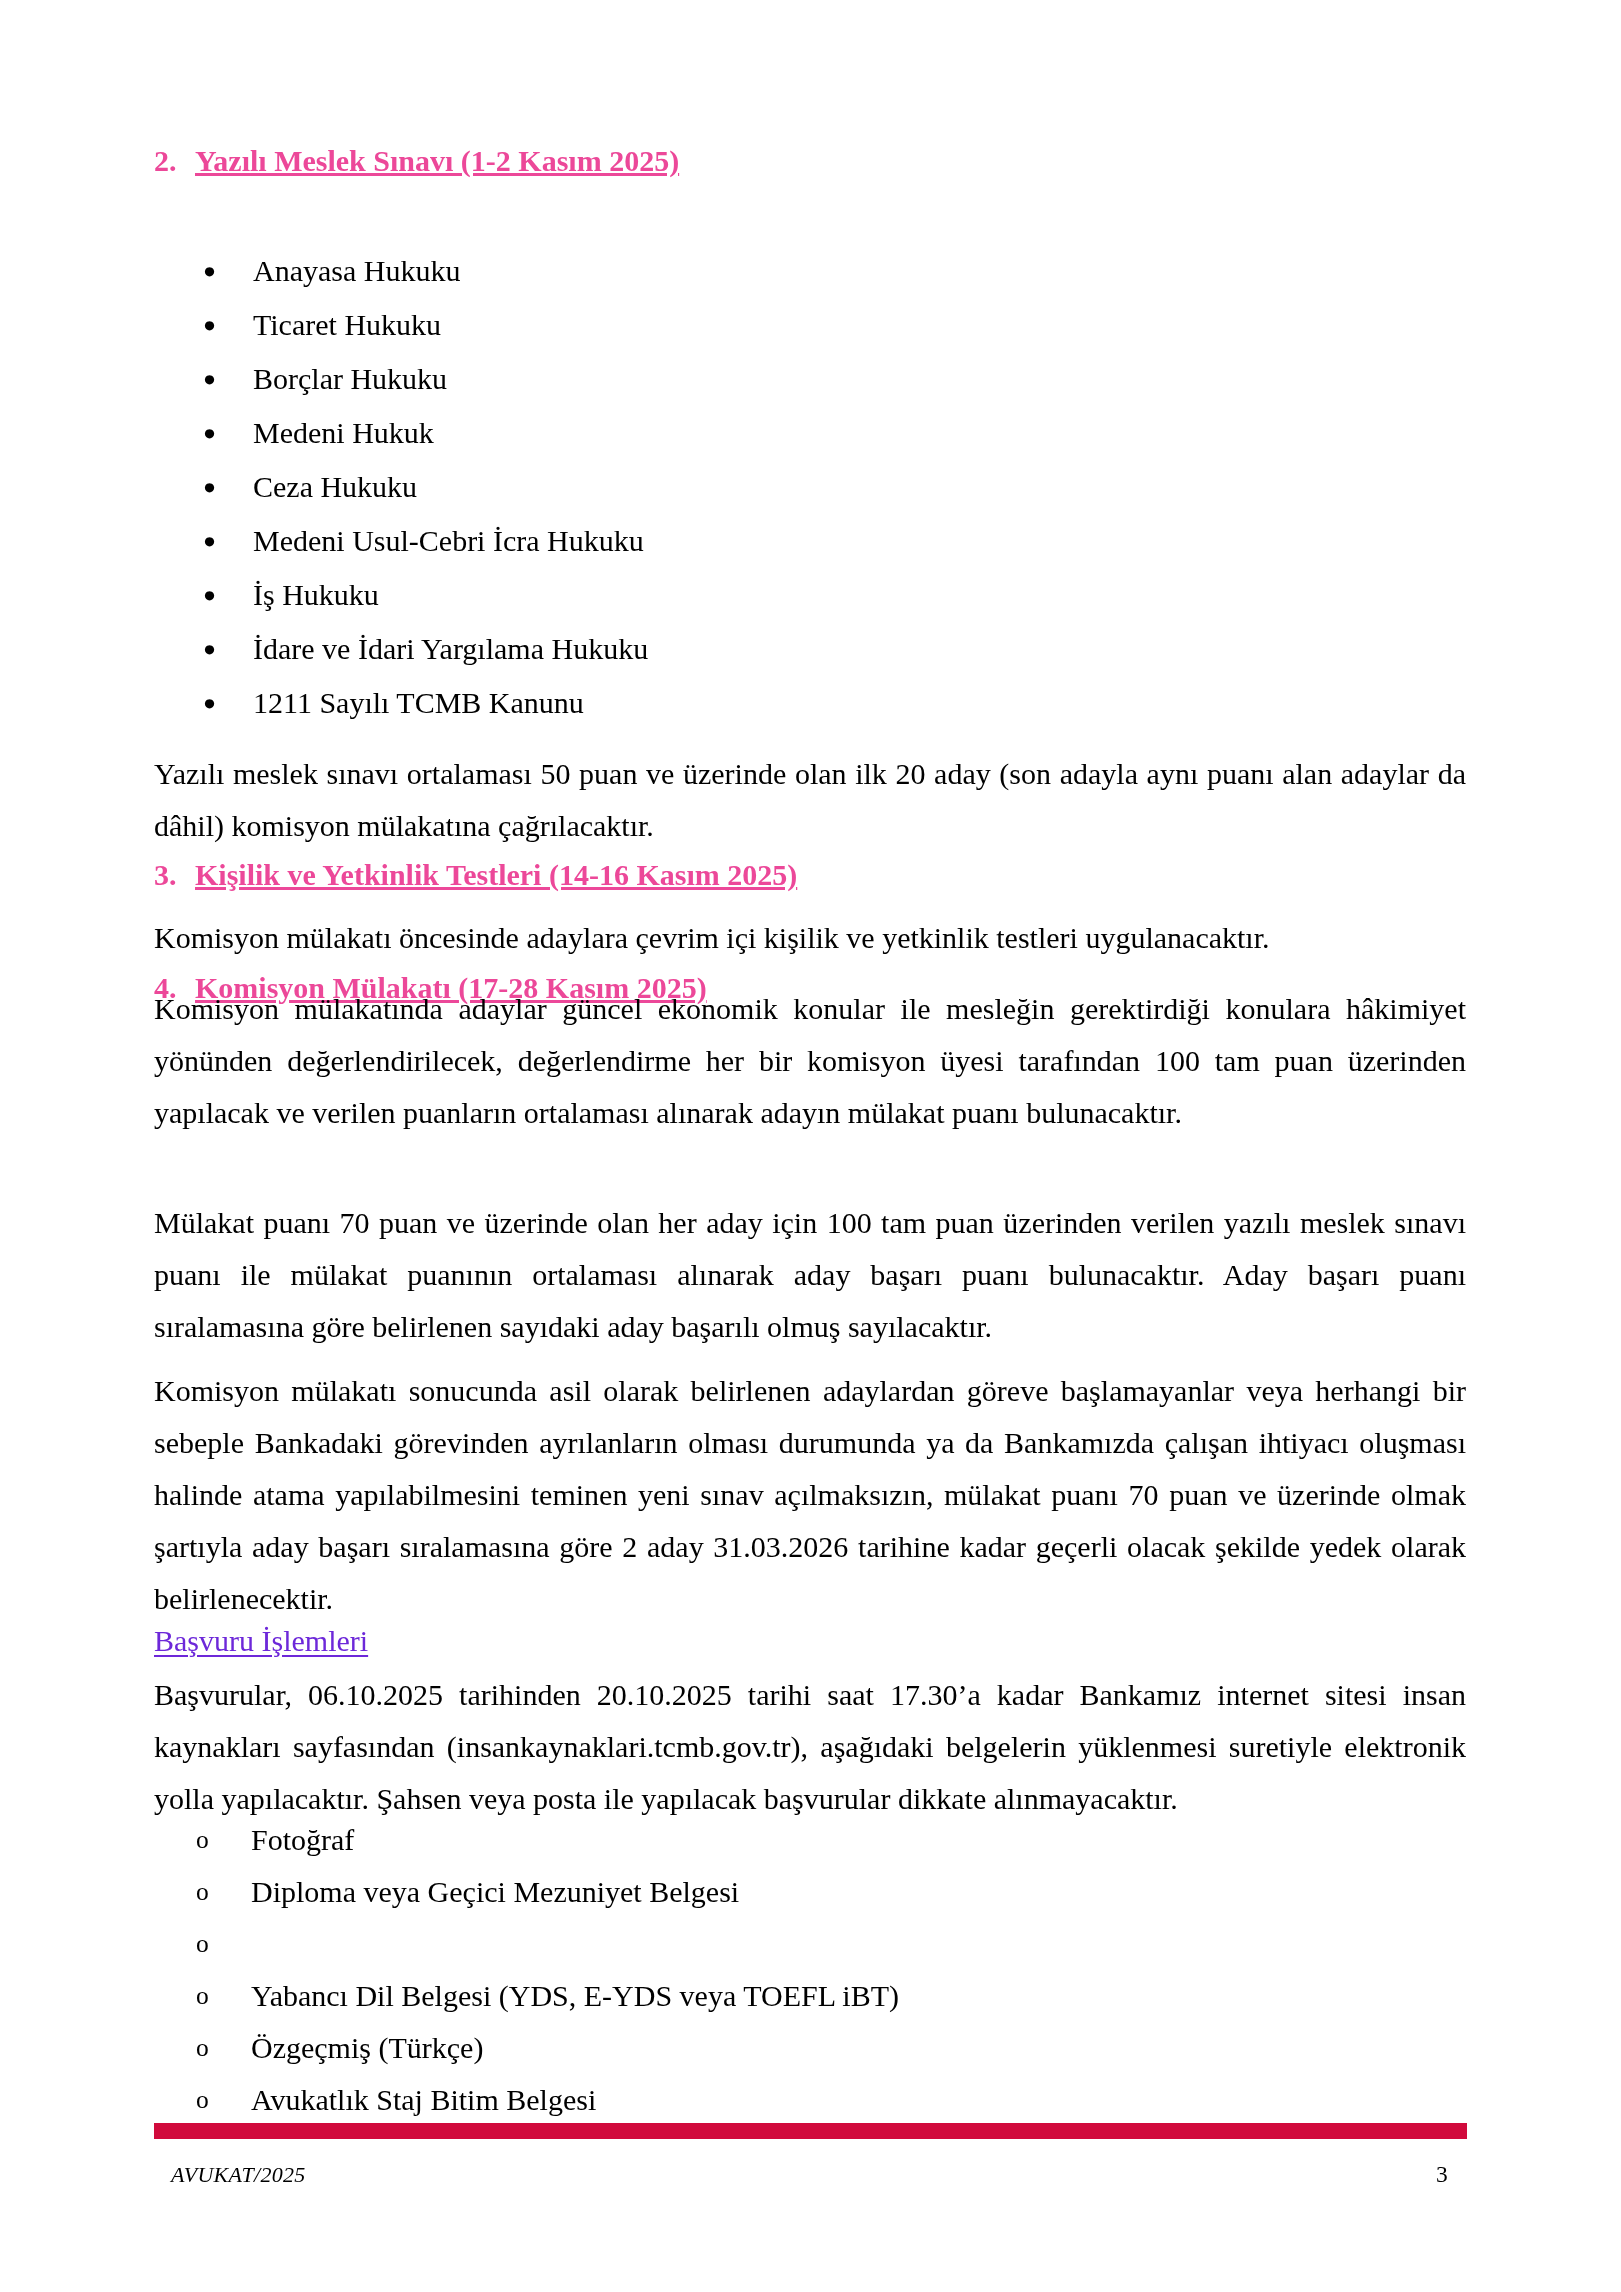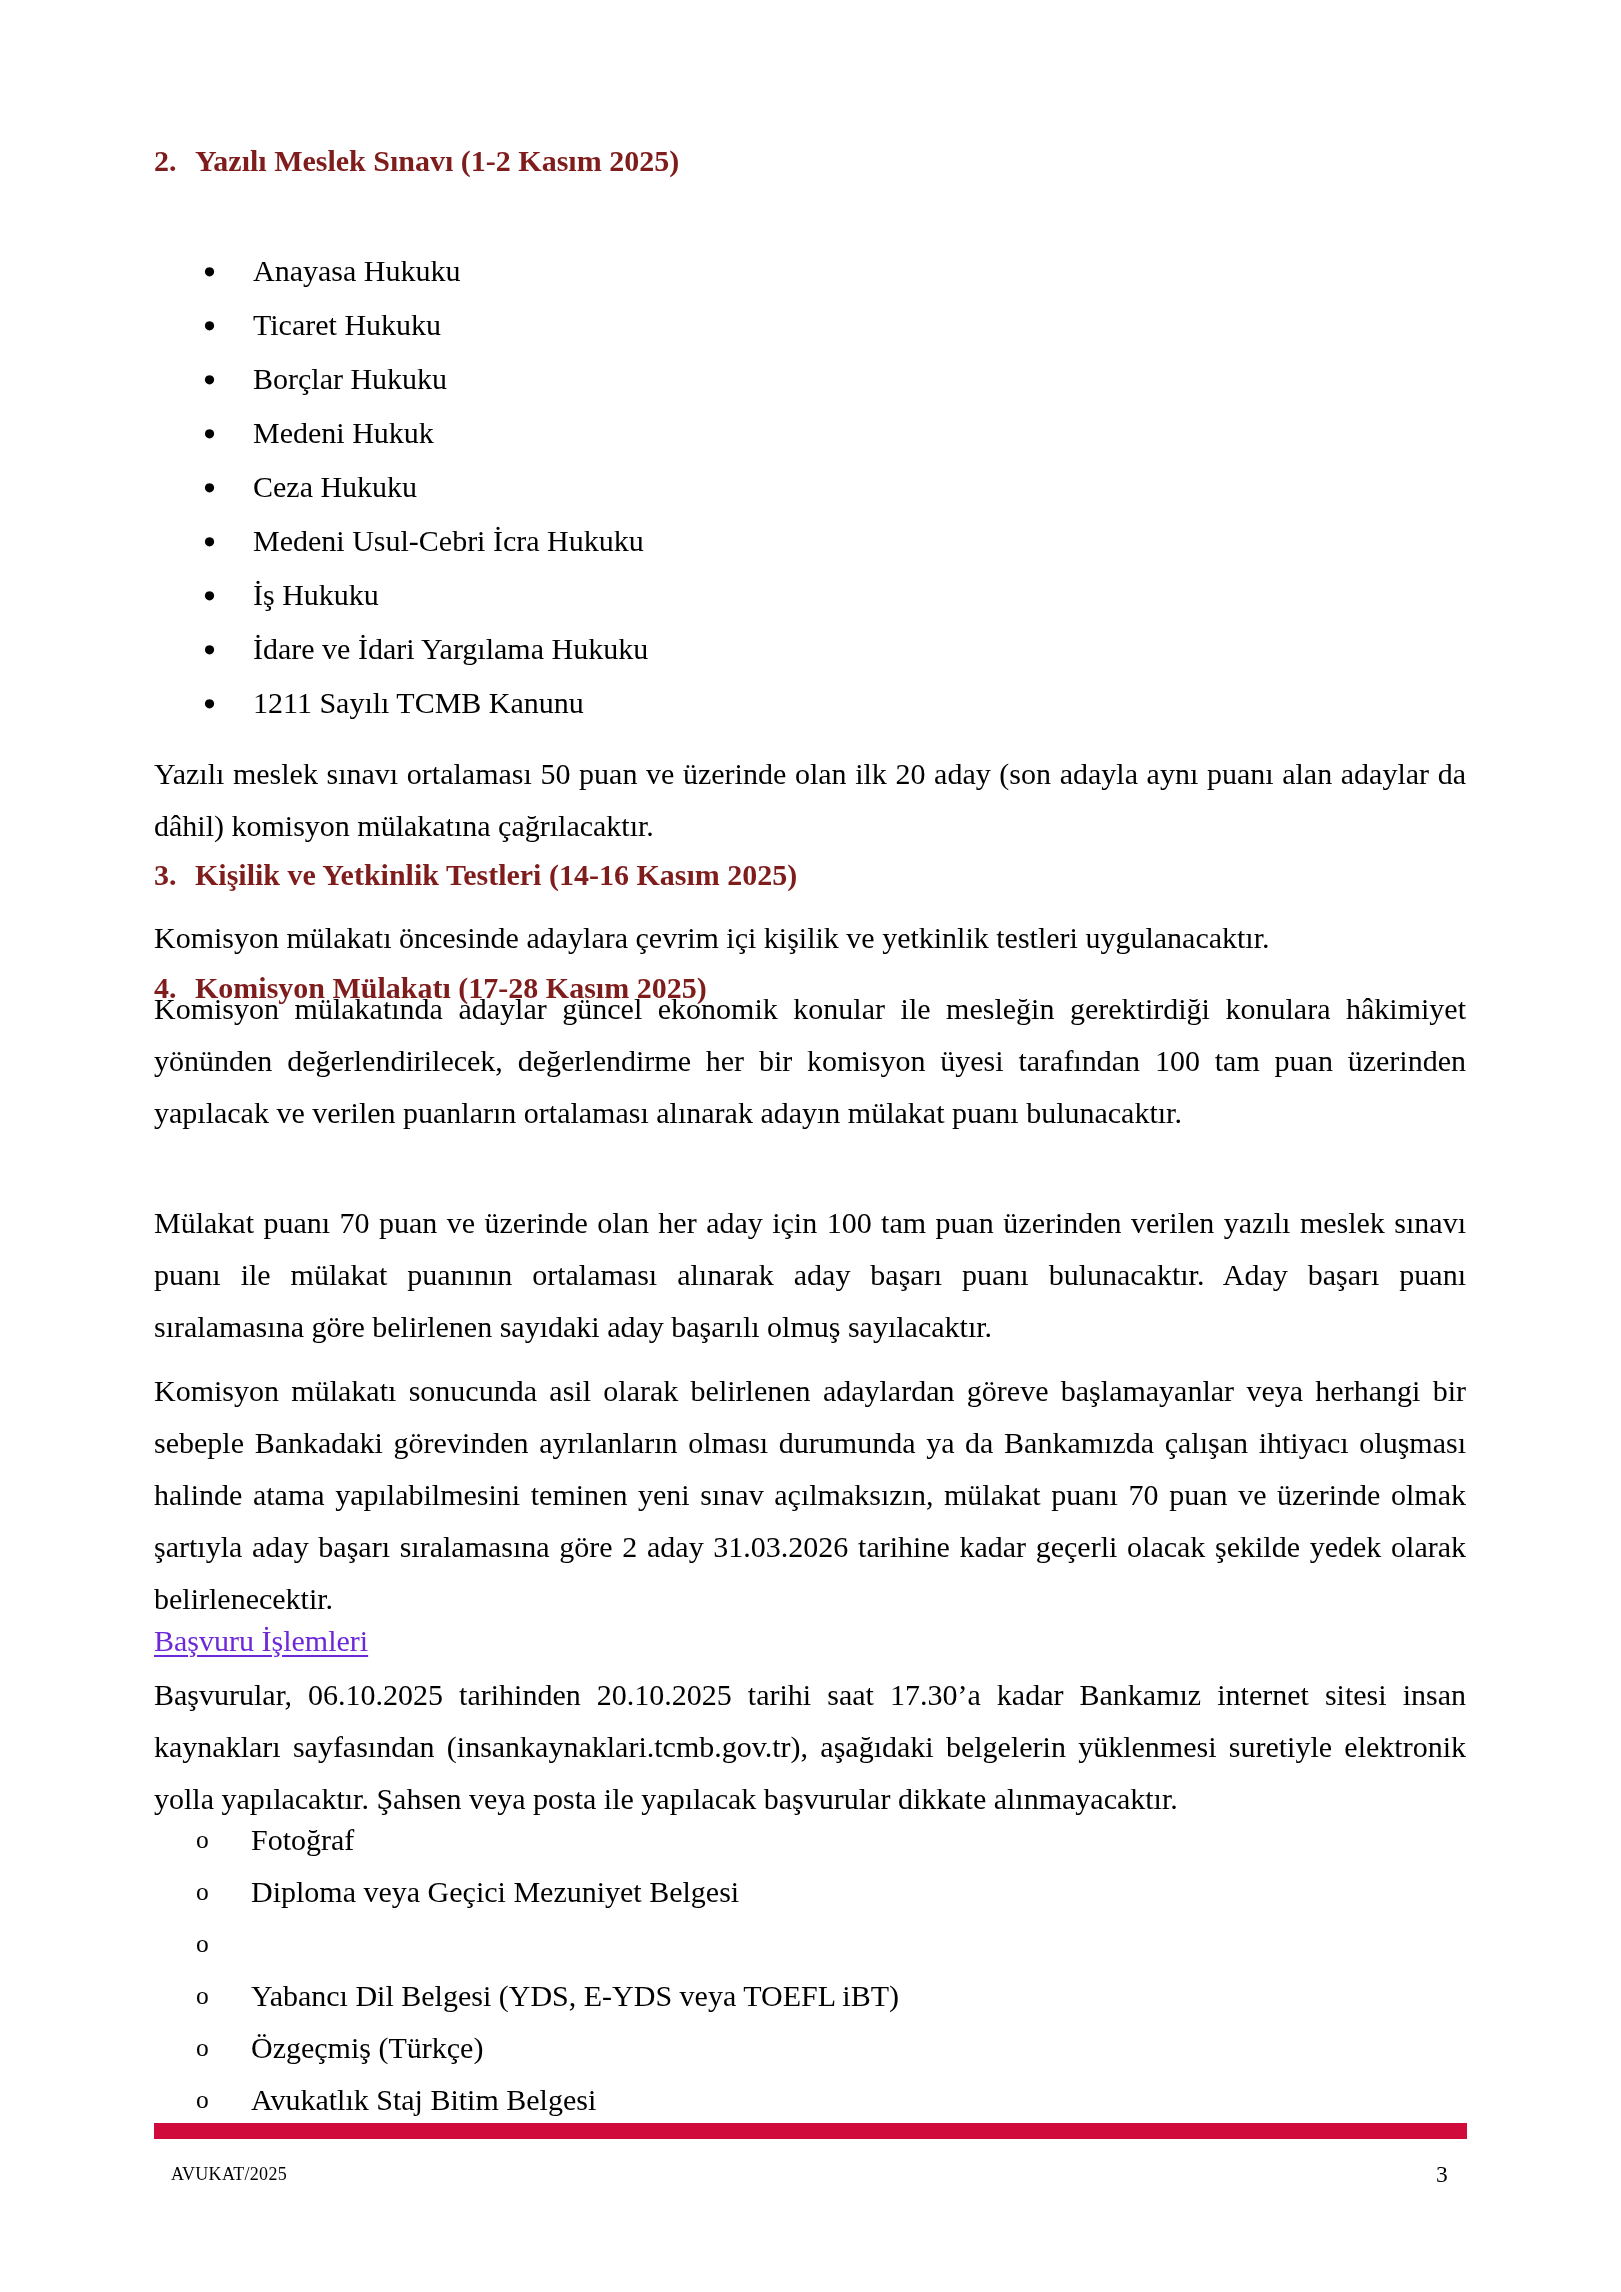--- a/index.html
+++ b/index.html
@@ -1,32 +1,32 @@
 <!DOCTYPE html>
 <html><head>
 <meta charset="utf-8">
 <style>
   html, body { margin: 0; padding: 0; background: #ffffff; }
   body { width: 1621px; height: 2293px; position: relative; overflow: hidden;
          font-family: "Liberation Serif", "DejaVu Serif", serif; color: #000; }
   .page { position: absolute; left: 0; top: 0; width: 1621px; height: 2293px; }
   .blk { position: absolute; left: 154px; width: 1312px; font-size: 30px; line-height: 52px; }
   .just { text-align: justify; text-align-last: left; }
-  .heading { color: #7f1d1d; font-weight: bold; white-space: nowrap; }
+  .heading { color: #ec4899; font-weight: bold; white-space: nowrap; text-decoration: underline; }
   .heading .num { display: inline-block; width: 41px; }
   .link-heading { color: #6d28d9; font-weight: normal; text-decoration: underline; text-underline-offset: 3.9px; text-decoration-thickness: 2px; }
   .list { position: absolute; margin: 0; padding: 0; list-style: none; font-size: 30px; }
   .list li { position: relative; height: 54px; line-height: 54px; white-space: nowrap; }
   .list.bullets { left: 253px; }
   .list.bullets li .mk { position: absolute; left: -50px; top: 0; font-size: 21.6px; }
   .list.circles { left: 251px; }
   .list.circles li { height: 52px; line-height: 52px; }
   .list.circles li .mk { position: absolute; left: -55px; top: 0; font-size: 25.5px; }
   .redbar { position: absolute; left: 154px; top: 2123px; width: 1313px; height: 15.7px; background: #d10a3c; }
-  .footer-left { position: absolute; left: 171px; top: 2160px; font-size: 18px; line-height: 29px; letter-spacing: 0.3px; }
+  .footer-left { position: absolute; left: 171px; top: 2160px; font-size: 22px; line-height: 29px; letter-spacing: 0.3px; font-style: italic; }
   .footer-right { position: absolute; left: 1436px; top: 2160px; font-size: 23.5px; line-height: 29px; }
   p { margin: 0; }
 </style>
 </head>
 <body>
 
 <div class="page">
 
   <div class="blk heading" style="top:135px;">
     <span class="num">2.</span><span>Yazılı Meslek Sınavı (1-2 Kasım 2025)</span>

